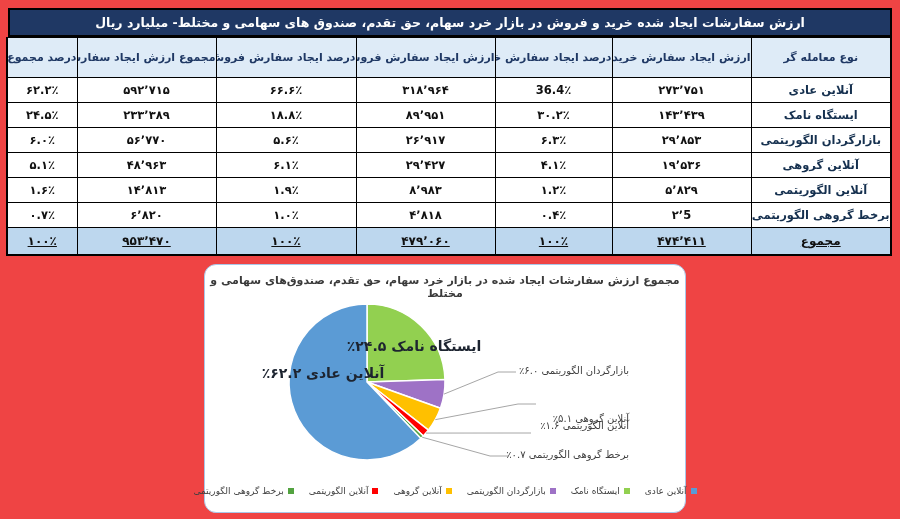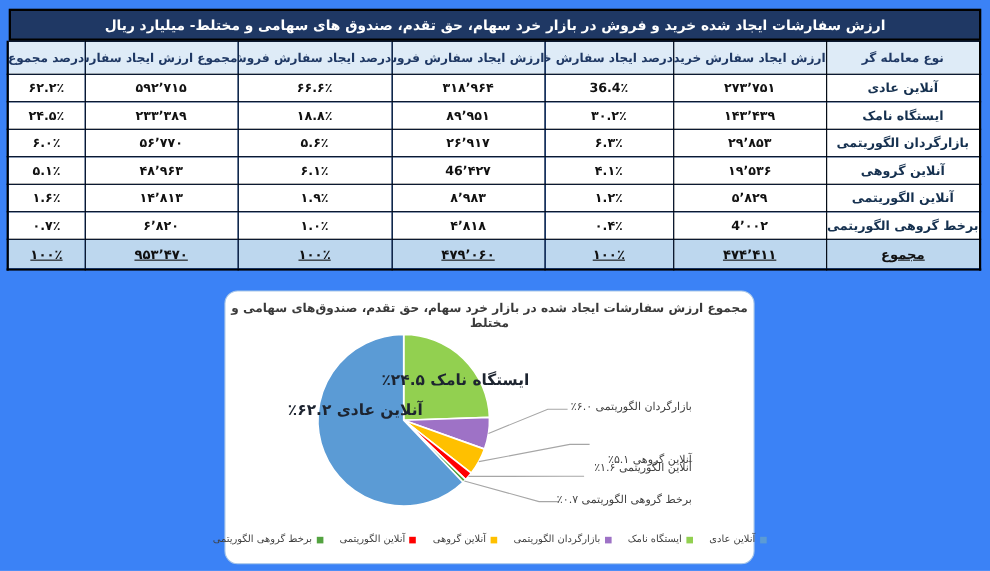--- a/index.html
+++ b/index.html
@@ -1,30 +1,30 @@
 <!DOCTYPE html>
 <html lang="fa" dir="rtl"><head>
 <meta charset="utf-8">
 <style>
   * { margin:0; padding:0; box-sizing:border-box; }
   html,body { width:900px; height:519px; background:#ffffff; overflow:hidden;
               font-family:"DejaVu Sans", sans-serif; }
-  #stage { position:relative; width:900px; height:519px; background:#3b82f6; }
+  #stage { position:relative; width:900px; height:519px; background:#ef4444; }
 
   
   .table-wrap { position:absolute; top:8px; right:8px; width:884px; direction:rtl; }
   .title-bar { height:29px; background:#1F3864; border:2px solid #000;
                color:#fff; font-weight:bold; font-size:12.5px;
                display:flex; align-items:center; justify-content:center; }
   table.orders { width:100%; border-collapse:collapse; border:2px solid #000;
                  border-top:none; table-layout:fixed; }
   table.orders th, table.orders td { border:1px solid #000; text-align:center;
                  vertical-align:middle; overflow:hidden; white-space:nowrap; }
   table.orders th { background:#DEEBF7; color:#1F3864; font-weight:bold;
-                 font-size:11px; height:30px; }
+                 font-size:11px; height:40px; }
   table.orders td { font-size:11.5px; font-weight:bold; color:#111; height:25px;
                  background:#fff; }
   table.orders td.rowhead { color:#15304f; }
   table.orders tr.total td { background:#BDD7EE; height:27px; font-size:12px;text-decoration:underline; }
 
   
   .chart-panel { position:absolute; top:264px; left:204px; width:482px; height:249px;
                  background:#fff; border:1.5px solid #A9C7E8; border-radius:12px; }
   .chart-title { position:absolute; top:9px; left:0; right:0; text-align:center;
                  font-size:11px; font-weight:bold; color:#3a3a3a; direction:rtl; }
@@ -94,37 +94,37 @@
             <td>۶.۳٪</td>
             <td>۲۶٬۹۱۷</td>
             <td>۵.۶٪</td>
             <td>۵۶٬۷۷۰</td>
             <td>۶.۰٪</td>
           </tr>
           <tr>
             <td class="rowhead">آنلاین گروهی</td>
             <td>۱۹٬۵۳۶</td>
             <td>۴.۱٪</td>
-            <td>46٬۴۲۷</td>
+            <td>۲۹٬۴۲۷</td>
             <td>۶.۱٪</td>
             <td>۴۸٬۹۶۳</td>
             <td>۵.۱٪</td>
           </tr>
           <tr>
             <td class="rowhead">آنلاین الگوریتمی</td>
             <td>۵٬۸۲۹</td>
             <td>۱.۲٪</td>
             <td>۸٬۹۸۳</td>
             <td>۱.۹٪</td>
             <td>۱۴٬۸۱۳</td>
             <td>۱.۶٪</td>
           </tr>
           <tr>
             <td class="rowhead">برخط گروهی الگوریتمی</td>
-            <td>4٬۰۰۲</td>
+            <td>۲٬5</td>
             <td>۰.۴٪</td>
             <td>۴٬۸۱۸</td>
             <td>۱.۰٪</td>
             <td>۶٬۸۲۰</td>
             <td>۰.۷٪</td>
           </tr>
           <tr class="total">
             <td>مجموع</td>
             <td>۴۷۴٬۴۱۱</td>
             <td>۱۰۰٪</td>

